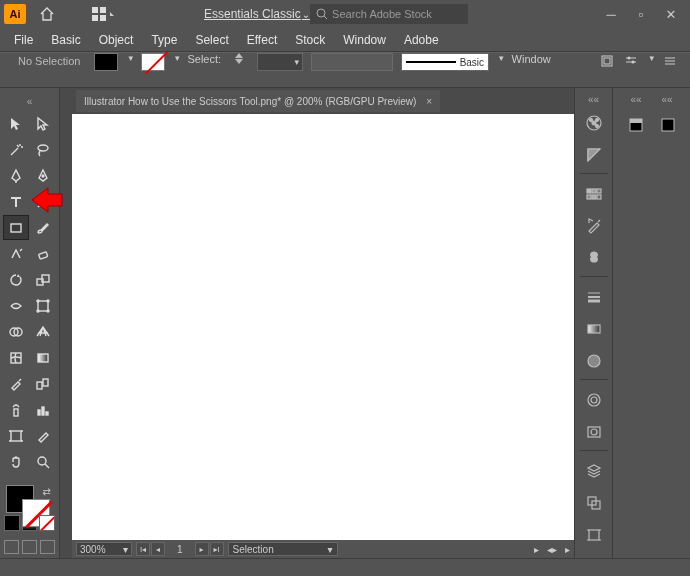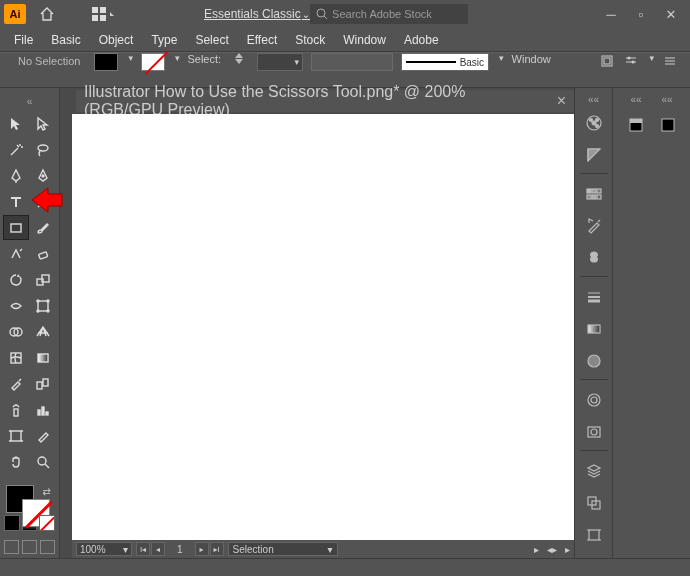--- a/index.html
+++ b/index.html
@@ -66,21 +66,21 @@
 .bottomrow .s3::after{content:"";position:absolute;left:-2px;top:50%;width:140%;height:2px;background:#e00;transform:rotate(-45deg);}
 .screenrow{display:flex;gap:3px;margin-top:5px;}
 .screenrow .ic{width:15px;height:14px;border:1px solid #888;}
 
 
 .gapcol{width:12px;background:#4a4a4a;}
 
 
 .docarea{flex:1;display:flex;flex-direction:column;background:#4a4a4a;min-width:0;}
 .doctabs{height:26px;background:#4a4a4a;display:flex;align-items:center;padding-left:4px;gap:6px;}
-.doctab{height:22px;display:flex;align-items:center;padding:0 8px;font-size:16px;color:#ccc;background:#535353;}
+.doctab{height:22px;display:flex;align-items:center;padding:0 8px;font-size:10px;color:#ccc;background:#535353;}
 .doctab .x{margin-left:10px;color:#bbb;}
 .canvas{flex:1;background:#fff;margin:0 0 0 0;}
 .docstatus{height:18px;background:#535353;display:flex;align-items:center;padding:0 4px;gap:4px;font-size:10px;color:#ccc;}
 .zoom{width:56px;height:14px;background:#424242;border:1px solid #666;display:flex;align-items:center;padding:0 3px;justify-content:space-between;}
 .navbtns{display:flex;gap:1px;}
 .navbtns span{width:14px;height:14px;background:#4a4a4a;border:1px solid #666;display:flex;align-items:center;justify-content:center;font-size:8px;}
 .artboard-sel{width:110px;height:14px;background:#424242;border:1px solid #666;display:flex;align-items:center;padding:0 4px;justify-content:space-between;}
 
 
 .rightstrip{width:38px;background:#535353;display:flex;flex-direction:column;align-items:center;padding-top:6px;gap:0;border-left:1px solid #3c3c3c;}
@@ -392,21 +392,21 @@
   <div class="docarea">
     <div class="doctabs">
       <div class="doctab">
         <span>Illustrator How to Use the Scissors Tool.png* @ 200% (RGB/GPU Preview)</span>
         <span class="x">×</span>
       </div>
     </div>
     <div class="canvas"></div>
     <div class="docstatus">
       <div class="zoom">
-          <span>100%</span>
+          <span>300%</span>
           <span>▾</span>
         </div>
       <div class="navbtns">
         <span>I◂</span>
         <span>◂</span>
       </div>
       <span style="padding:0 8px">1</span>
       <div class="navbtns">
         <span>▸</span>
         <span>▸I</span>

